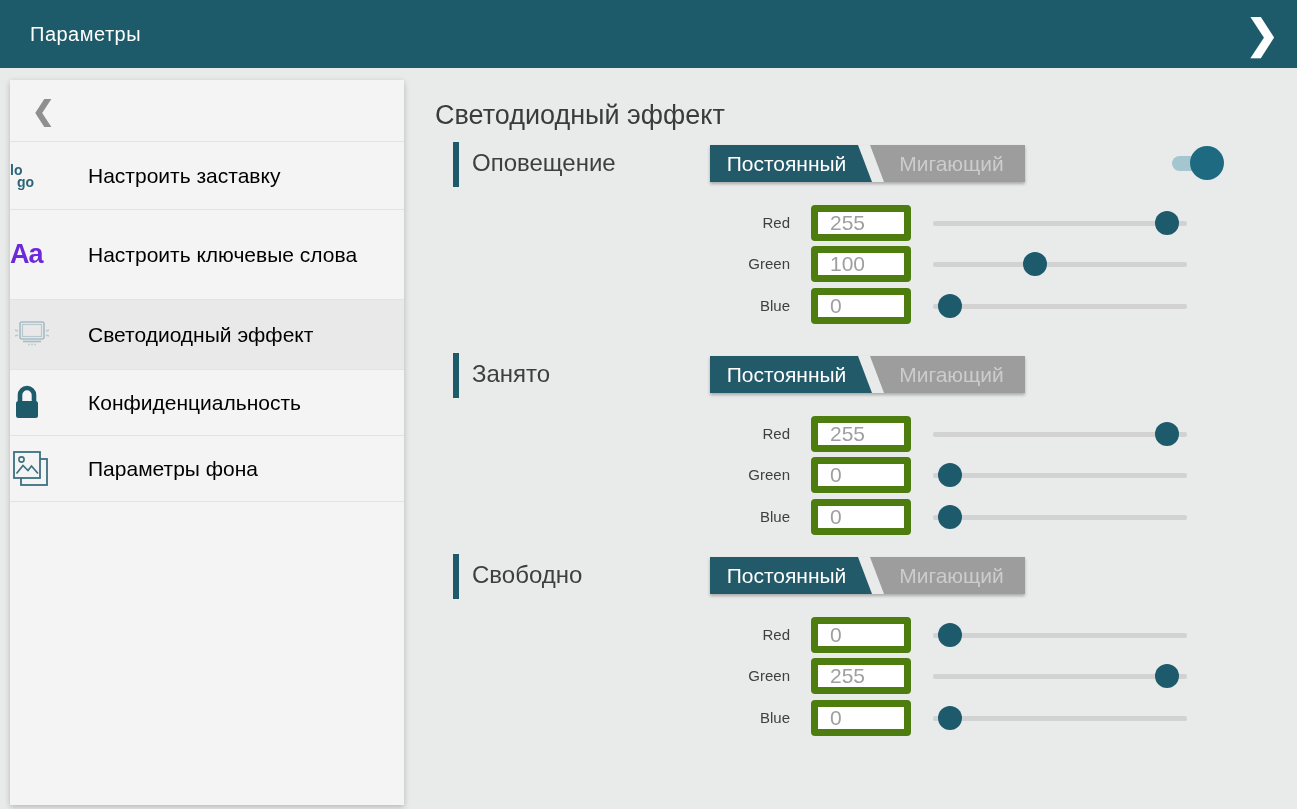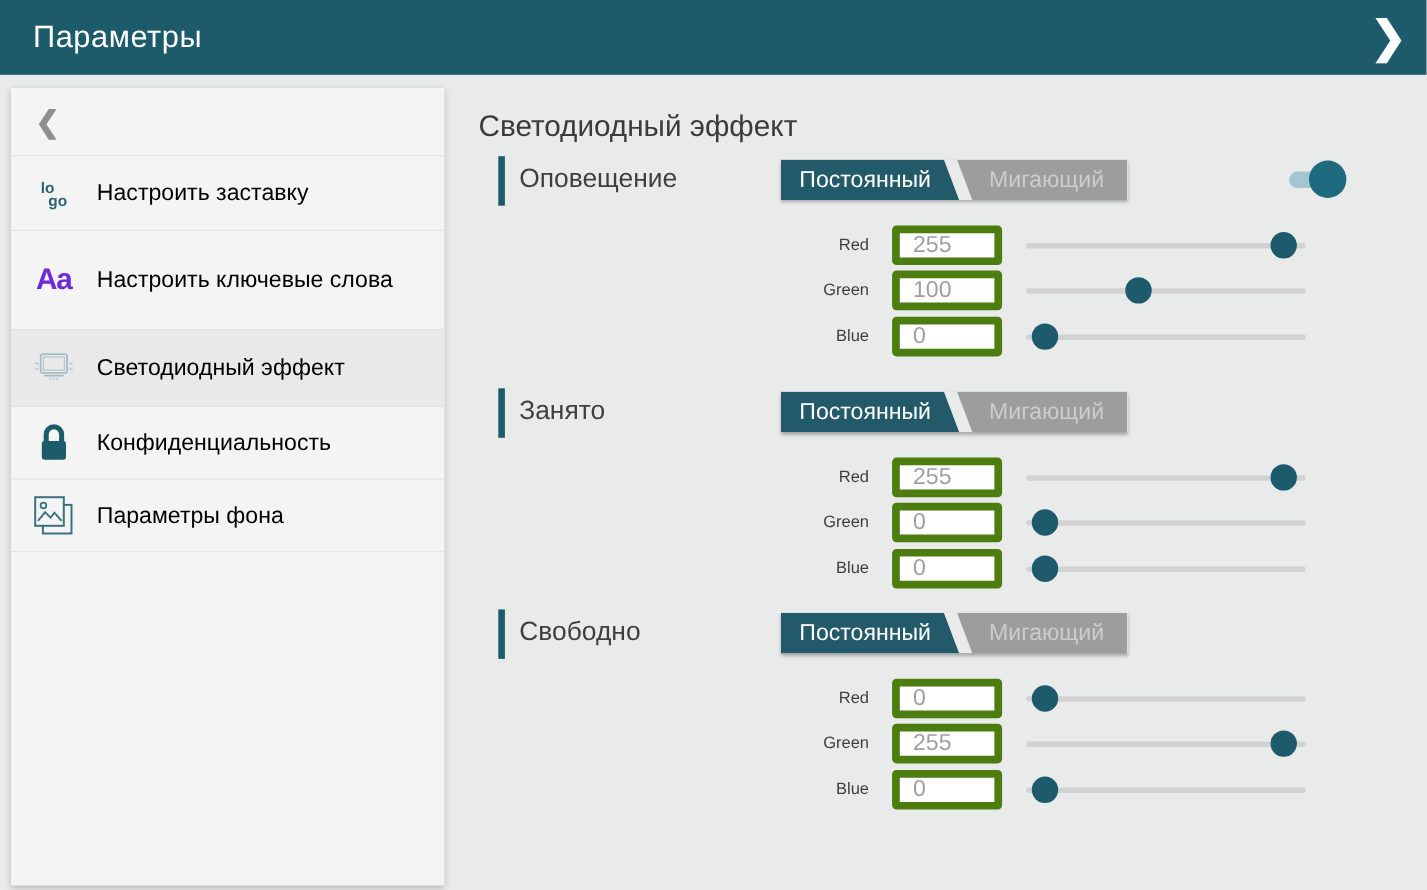--- a/index.html
+++ b/index.html
@@ -10,21 +10,21 @@
     position:relative;
     overflow:hidden;
   }
 
   
   .appbar {
     position:absolute; left:0; top:0; width:1297px; height:68px;
     background:#1d5a6a; color:#fff;
     display:flex; align-items:center;
   }
-  .appbar-title { font-size:28px; margin-left:30px; font-weight:400; letter-spacing:.5px; }
+  .appbar-title { font-size:20px; margin-left:30px; font-weight:400; letter-spacing:.5px; }
   .appbar-next {
     position:absolute; right:18px; top:50%; transform:translateY(-50%);
     font-size:40px; font-weight:bold; color:#fff; line-height:1; cursor:pointer;
   }
 
   
   .sidebar {
     position:absolute; left:10px; top:80px; width:394px; height:725px;
     background:#f4f4f4;
     box-shadow:0 2px 6px rgba(0,0,0,.22);
@@ -34,21 +34,21 @@
     display:flex; align-items:center; cursor:pointer;
   }
   .side-back .chev { font-size:27px; font-weight:bold; color:#8f8f8f; margin-left:22px; }
   .side-item {
     display:flex; align-items:center;
     border-bottom:1px solid #e3e3e3;
     cursor:pointer;
   }
   .side-item.selected { background:#e9e9e9; }
   .side-icon {
-    width:78px; flex:0 0 78px; display:flex; justify-content:center; align-items:center;
+    width:78px; flex:0 0 78px; display:flex; justify-content:flex-start; align-items:center;
   }
   .side-label { font-size:21px; color:#000000; line-height:26px; padding-right:14px; }
   .h68{height:68px;} .h90{height:90px;} .h70{height:70px;} .h66{height:66px;}
 
   .logo-icon { color:#2b6577; font-size:14px; font-weight:600; line-height:12px; text-align:left; }
   .logo-icon .go { display:block; margin-left:7px; }
   .aa-icon { color:#6d28d9; font-size:27px; font-weight:bold; letter-spacing:-1px; }
 
   
   .main-title {

